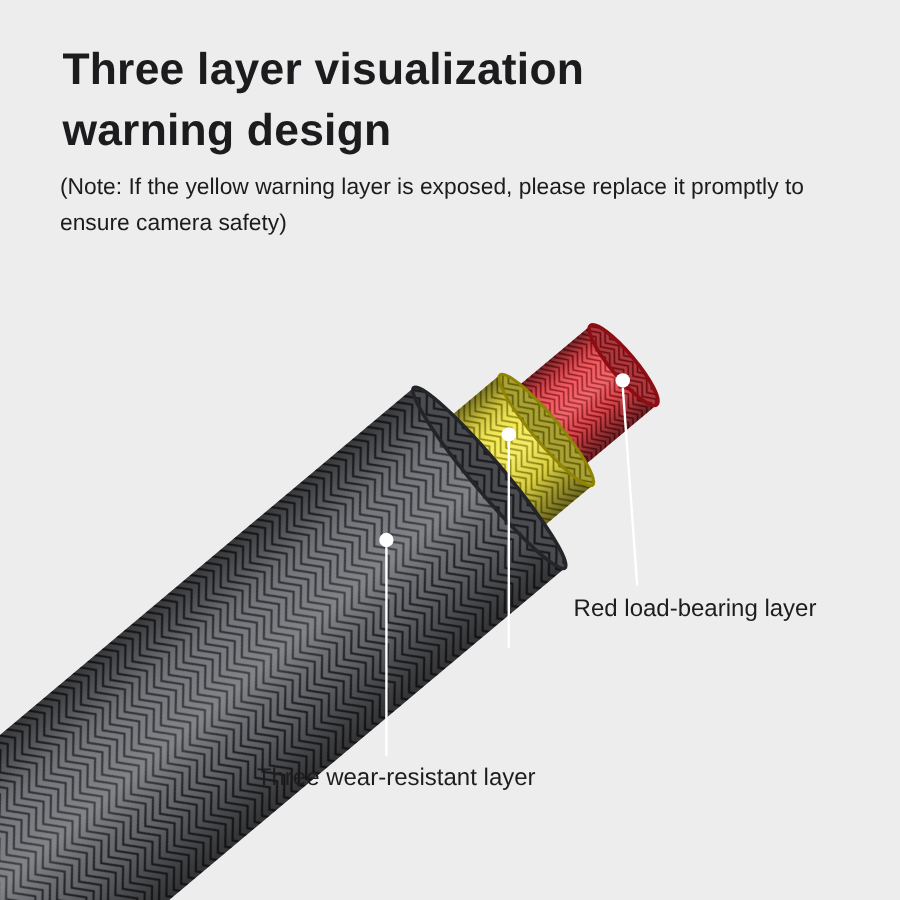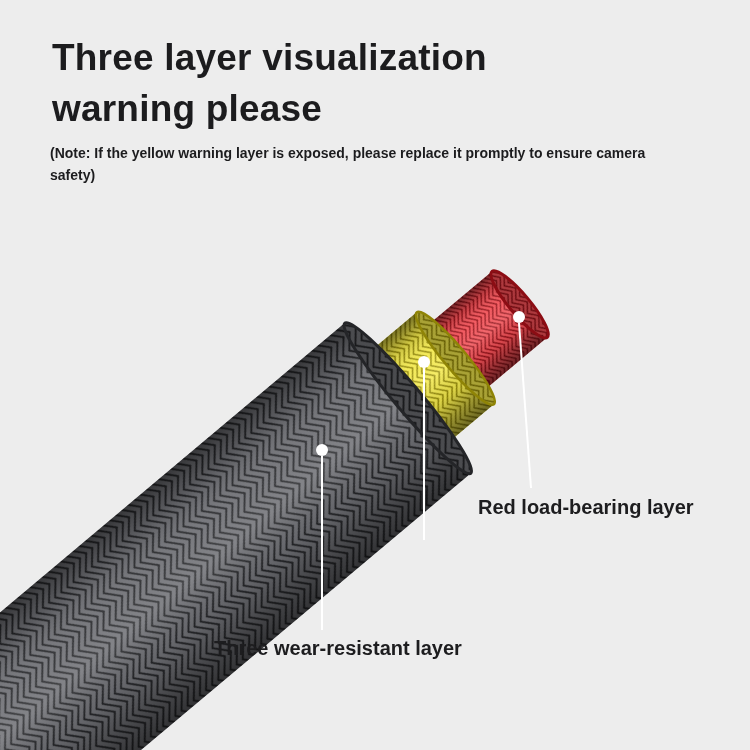--- a/index.html
+++ b/index.html
@@ -20,49 +20,49 @@
     font-size:37px;
     font-weight:800;
     color:#1c1c1e;
     line-height:1.38;
     letter-spacing:0.2px;
   }
   .note {
     position:absolute;
     left:50px; top:142px;
     width:622px;
-    font-size:14px;
-    font-weight:700;
+    font-size:19px;
+    font-weight:400;
     color:#1c1c1e;
     line-height:1.6;
   }
   .cable-svg {
     position:absolute;
     left:0; top:0;
     width:750px; height:750px;
   }
   .callout-label {
     position:absolute;
     font-size:20px;
-    font-weight:700;
+    font-weight:400;
     color:#1d1d1f;
     white-space:nowrap;
   }
   .callout-red    { left:478px; top:496px; }
   .callout-yellow { left:347px; top:547px; }
   .callout-grey   { left:214px; top:637px; }
 </style>
 </head>
 <body>
 
 <div class="stage">
 
   <h1 class="title">
     <span>Three layer visualization</span><br>
-    <span>warning please</span>
+    <span>warning design</span>
   </h1>
 
   <p class="note">(Note: If the yellow warning layer is exposed, please replace it promptly to ensure camera safety)</p>
 
   <svg class="cable-svg" viewBox="0 0 750 750" xmlns="http://www.w3.org/2000/svg">
     <defs>
 
       <pattern id="braid-grey" width="28" height="16" patternUnits="userSpaceOnUse" patternTransform="rotate(90)">
         <rect width="28" height="16" fill="#47484c"></rect>
         <g fill="none" stroke-width="5" stroke="#6f7075">

